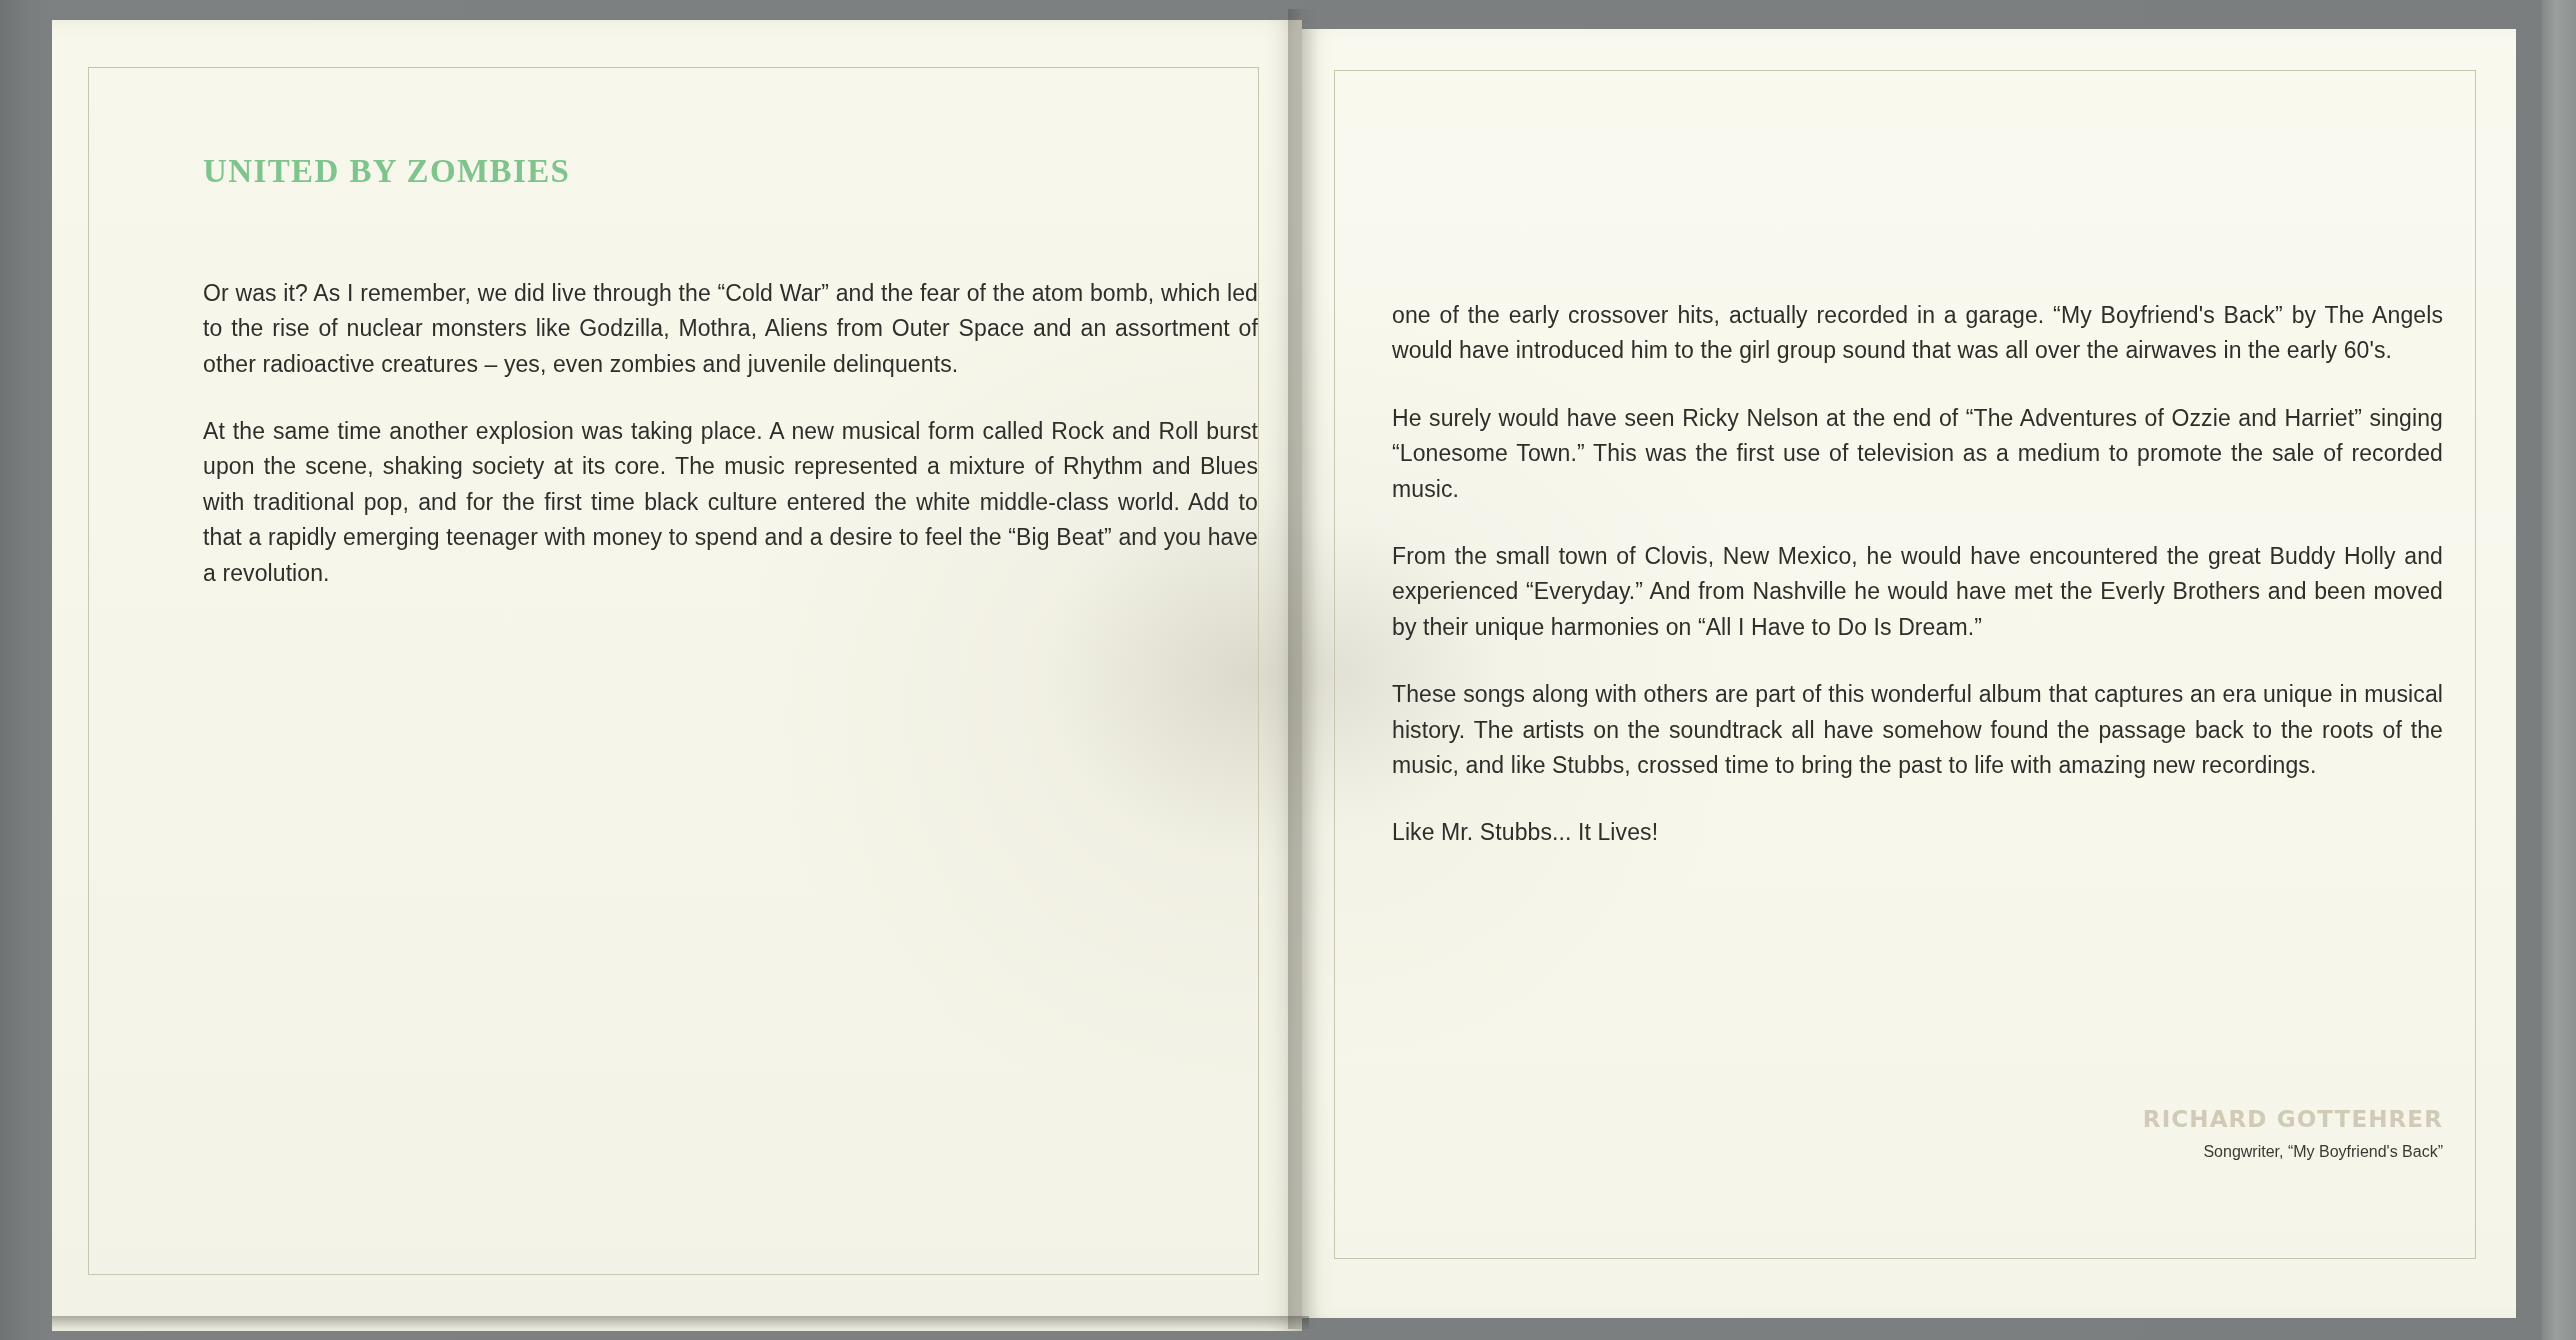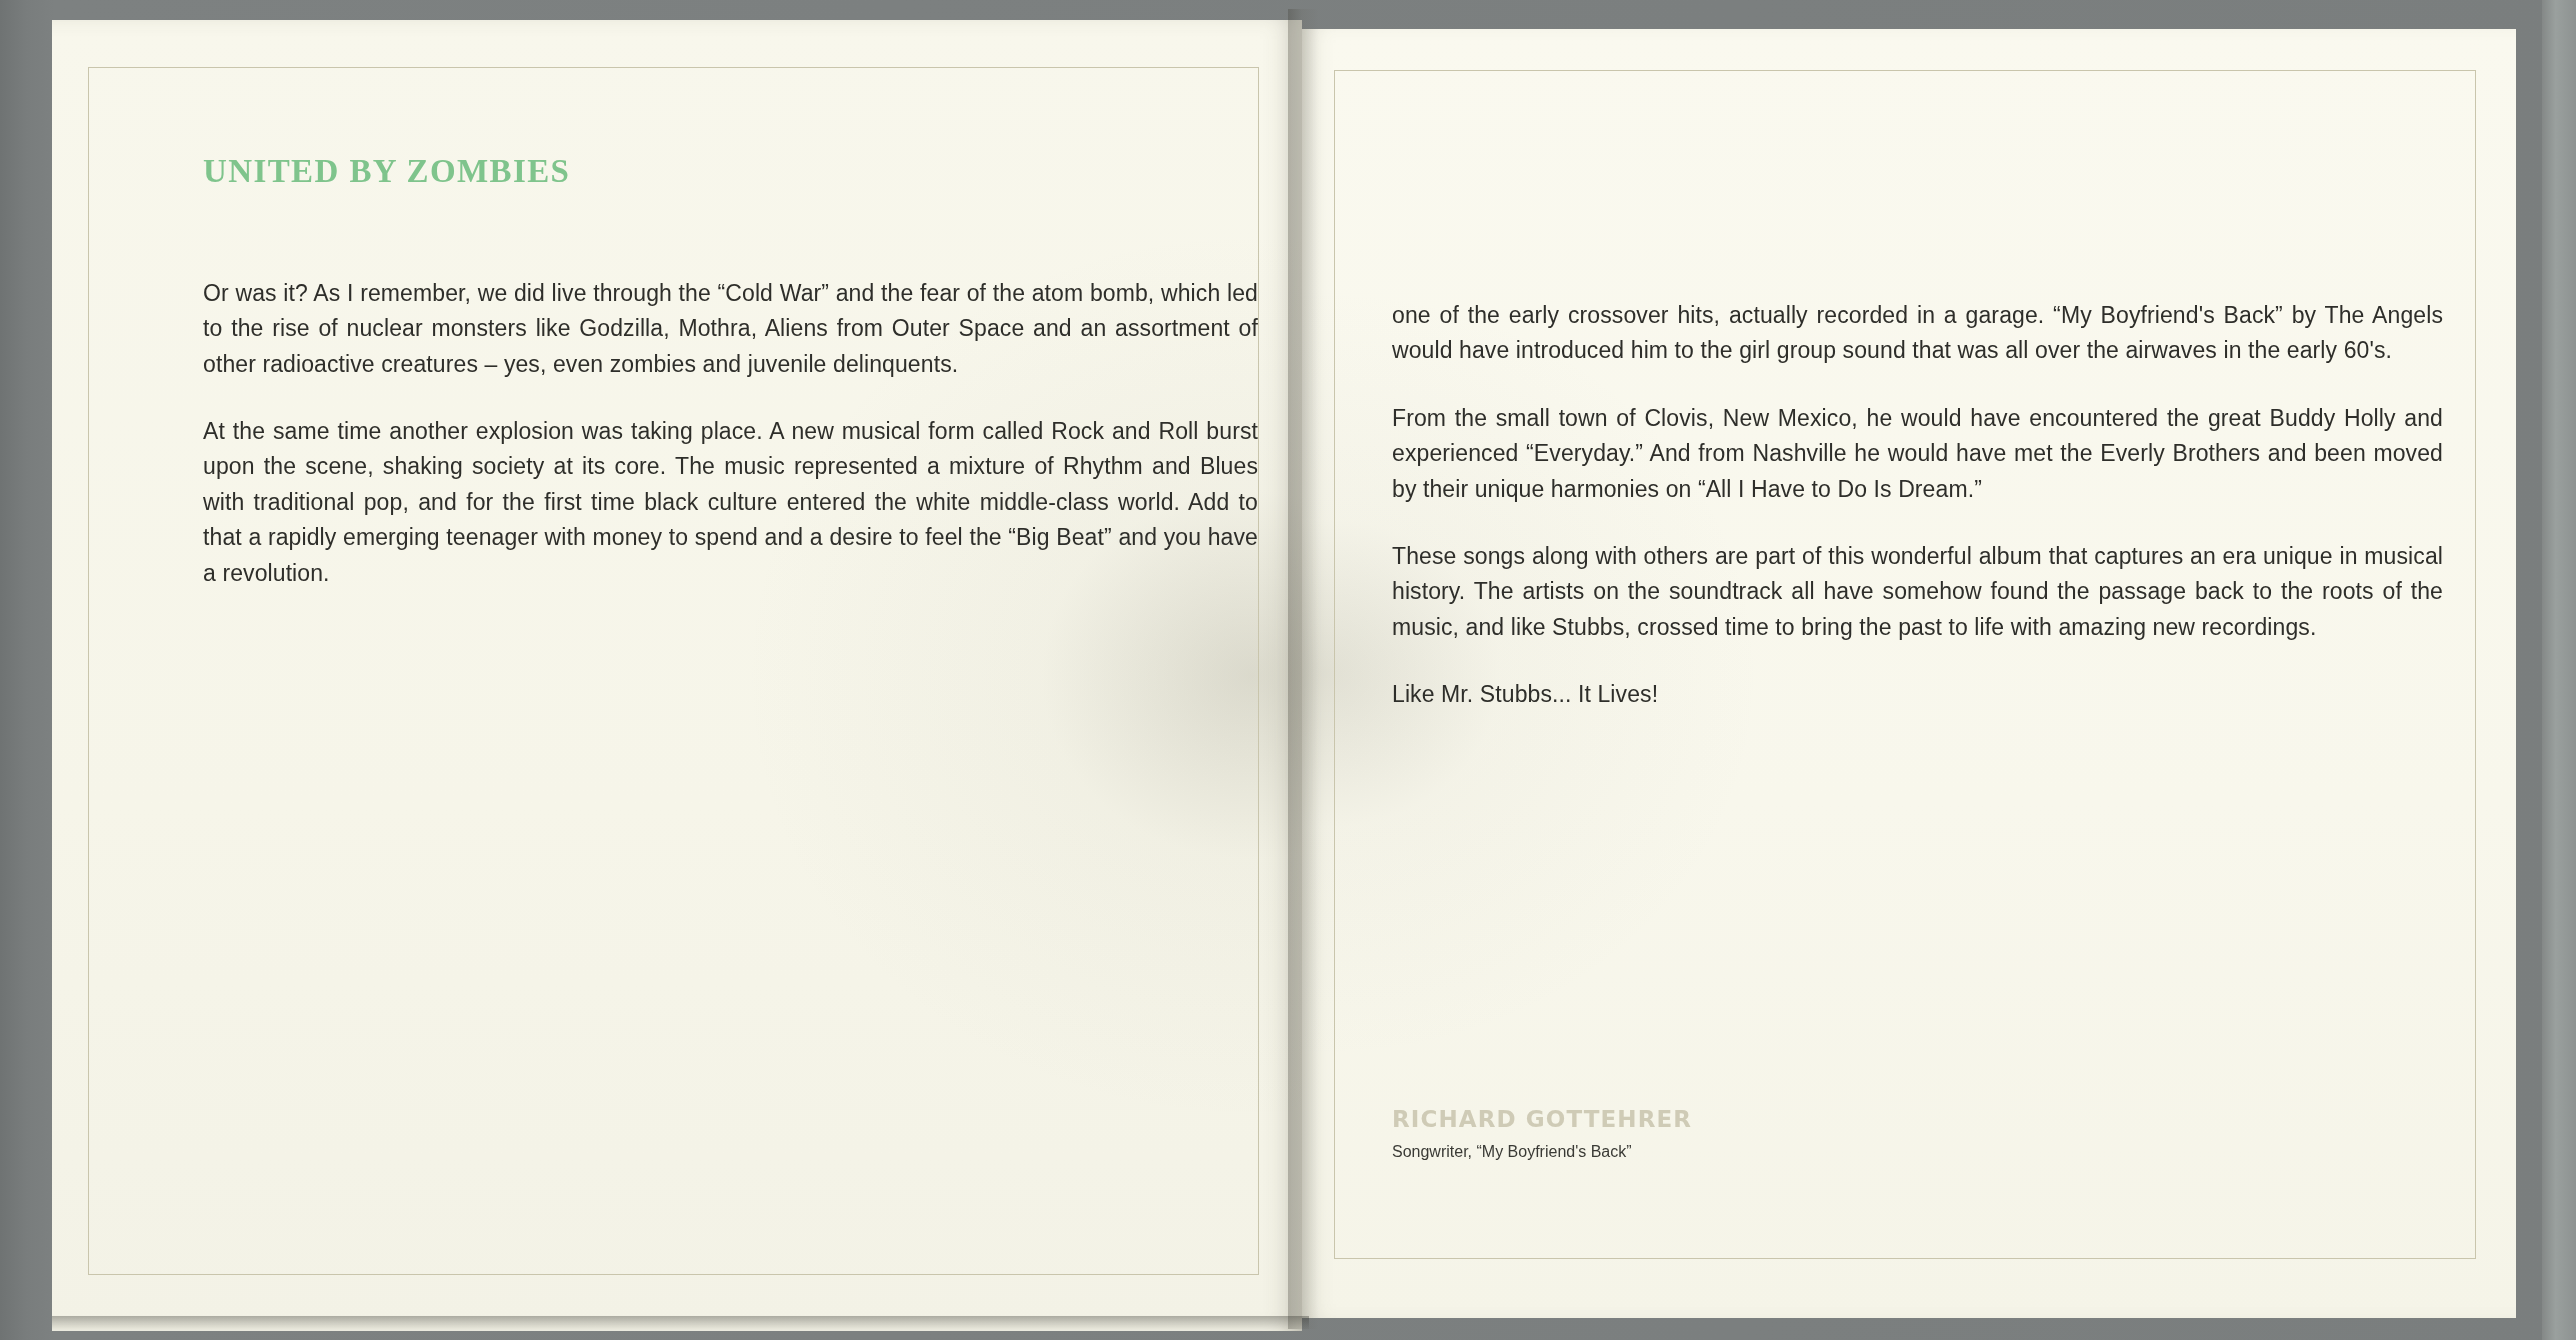--- a/index.html
+++ b/index.html
@@ -115,21 +115,21 @@
     font-family: "Liberation Sans", sans-serif;
     letter-spacing: 0.1px;
   }
   p.para:last-child { margin-bottom: 0; }
 
   .signature-block {
     position: absolute;
     left: 90px;
     top: 1077px;
     width: 1051px;
-    text-align: left;
+    text-align: right;
   }
   .sig-name {
     font-size: 23px;
     font-weight: bold;
     letter-spacing: 1.1px;
     color: #cfcbb6;
     font-family: "DejaVu Sans", sans-serif;
     margin: 0 0 10.8px 0;
   }
   .sig-role {
@@ -174,20 +174,21 @@
       <h1 class="title">UNITED BY ZOMBIES</h1>
       <p class="para">Or was it? As I remember, we did live through the “Cold War” and the fear of the atom bomb, which led to the rise of nuclear monsters like Godzilla, Mothra, Aliens from Outer Space and an assortment of other radioactive creatures – yes, even zombies and juvenile delinquents.</p>
       <p class="para">At the same time another explosion was taking place. A new musical form called Rock and Roll burst upon the scene, shaking society at its core. The music represented a mixture of Rhythm and Blues with traditional pop, and for the first time black culture entered the white middle-class world. Add to that a rapidly emerging teenager with money to spend and a desire to feel the “Big Beat” and you have a revolution.</p>
     </div>
   </div>
 
   <div class="page page-right">
     <div class="page-border"></div>
     <div class="content-right">
       <p class="para">one of the early crossover hits, actually recorded in a garage. “My Boyfriend's Back” by The Angels would have introduced him to the girl group sound that was all over the airwaves in the early 60's.</p>
+      <p class="para">He surely would have seen Ricky Nelson at the end of “The Adventures of Ozzie and Harriet” singing “Lonesome Town.” This was the first use of television as a medium to promote the sale of recorded music.</p>
       <p class="para">From the small town of Clovis, New Mexico, he would have encountered the great Buddy Holly and experienced “Everyday.” And from Nashville he would have met the Everly Brothers and been moved by their unique harmonies on “All I Have to Do Is Dream.”</p>
       <p class="para">These songs along with others are part of this wonderful album that captures an era unique in musical history. The artists on the soundtrack all have somehow found the passage back to the roots of the music, and like Stubbs, crossed time to bring the past to life with amazing new recordings.</p>
       <p class="para">Like Mr. Stubbs... It Lives!</p>
     </div>
     <div class="signature-block">
       <p class="sig-name">RICHARD GOTTEHRER</p>
       <p class="sig-role">Songwriter, “My Boyfriend's Back”</p>
     </div>
   </div>
 

